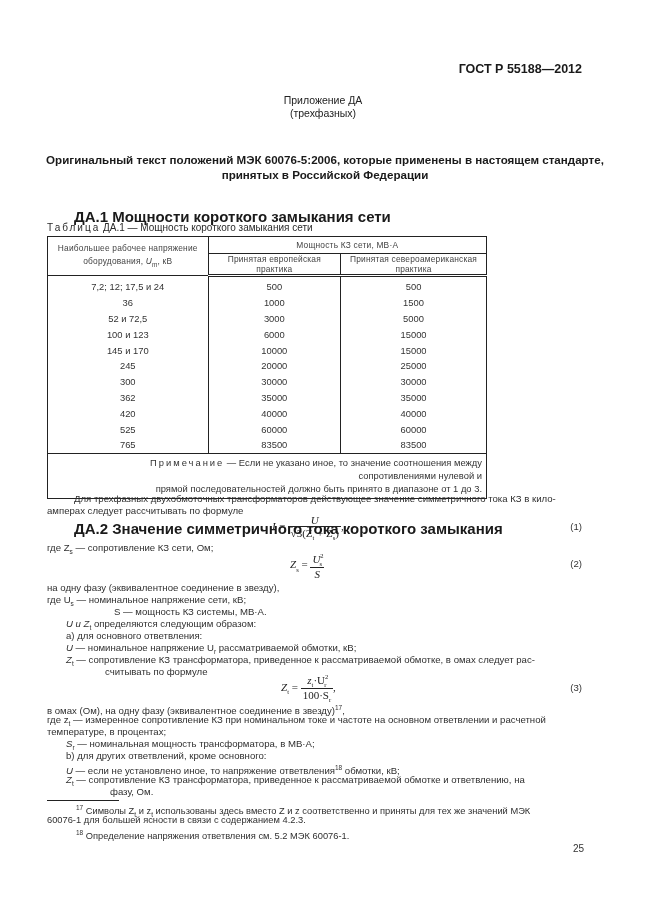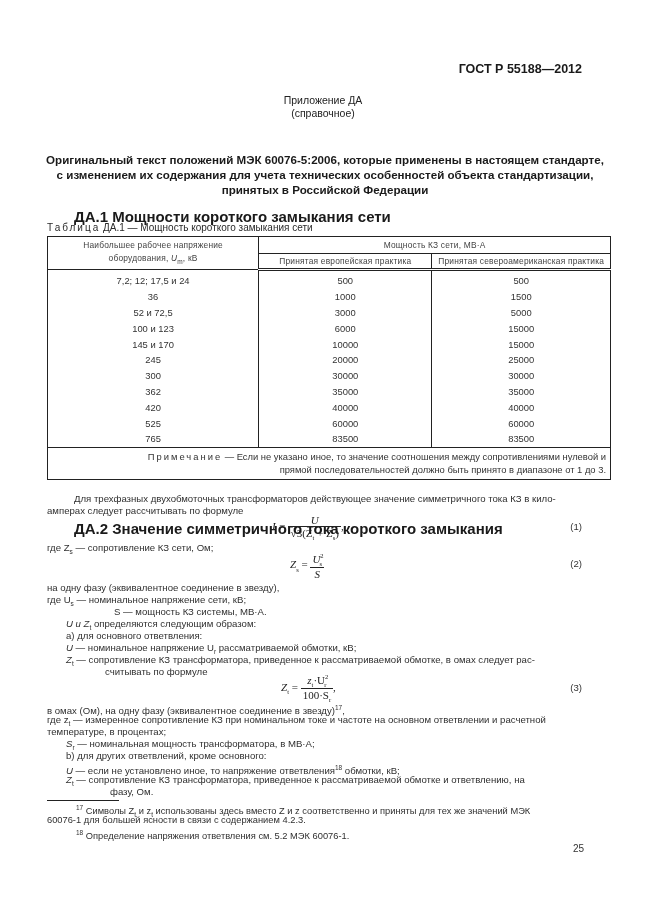--- a/index.html
+++ b/index.html
@@ -5,21 +5,21 @@
   html, body { margin: 0; padding: 0; background: #ffffff; }
   body { width: 646px; height: 913px; position: relative; overflow: hidden;
          font-family: "Liberation Sans", sans-serif; color: #2a2a2a; }
   .abs { position: absolute; }
   .std-code { top: 62px; right: 64px; font-weight: bold; font-size: 12.5px; color: #1a1a1a; }
   .annex-title { top: 94px; left: 0; width: 646px; text-align: center; font-size: 10.5px; line-height: 13px; color: #222; }
   .main-title { top: 152px; left: 30px; width: 590px; text-align: center; font-weight: bold; font-size: 11.6px; line-height: 15px; color: #1a1a1a; }
   .sec-head { font-weight: bold; font-size: 15px; color: #1a1a1a; }
   .tbl-caption { font-size: 10px; color: #2a2a2a; }
   .spaced { letter-spacing: 2px; }
-  table.kz { position: absolute; top: 236px; left: 47px; width: 564px; border-collapse: collapse;
+  table.kz { position: absolute; top: 236px; left: 47px; width: 440px; border-collapse: collapse;
              font-size: 9.4px; color: #333; }
   table.kz td, table.kz th { border-left: 1px solid #222; border-right: 1px solid #222; text-align: center; font-weight: normal; padding: 0; }
   table.kz thead th { border: 1px solid #222; font-size: 8.4px; color: #444; letter-spacing: 0.2px; }
   table.kz thead tr:last-child th { border-bottom: 3px double #222; }
   table.kz tbody td { height: 15.8px; }
   table.kz tbody tr:first-child td { padding-top: 2px; }
   table.kz td.note { text-align: right; border: 1px solid #222; padding: 2px 4px 3px 4px; line-height: 13px; font-size: 9.4px; }
   .p { position: absolute; font-size: 9.6px; line-height: 12px; color: #2f2f2f; white-space: nowrap; }
   .formula { position: absolute; font-family: "Liberation Serif", serif; font-size: 11px; color: #222; white-space: nowrap; }
   .frac { display: inline-block; vertical-align: middle; text-align: center; }
@@ -31,26 +31,25 @@
   .fn-rule { position: absolute; left: 47px; top: 800px; width: 72px; border-top: 1px solid #222; }
   .page-num { position: absolute; right: 62px; top: 843px; font-size: 10px; color: #333; }
 </style>
 </head>
 <body>
 
 <div class="abs std-code">ГОСТ Р 55188—2012</div>
 
 <div class="abs annex-title">
   <div>Приложение ДА</div>
-  <div>(справочное)</div>
+  <div>(трехфазных)</div>
 </div>
 
 <div class="abs main-title">
   <div>Оригинальный текст положений МЭК 60076-5:2006, которые применены в настоящем стандарте,</div>
-  <div>с изменением их содержания для учета технических особенностей объекта стандартизации,</div>
   <div>принятых в Российской Федерации</div>
 </div>
 
 <div class="abs sec-head" style="top:208px; left:74px;">ДА.1  Мощности короткого замыкания сети</div>
 <div class="abs tbl-caption" style="top:222px; left:47px;"><span class="spaced">Таблица</span><span> ДА.1  —  Мощность короткого замыкания сети</span></div>
 
 <table class="kz">
   <colgroup>
       <col style="width:201px">
       <col style="width:165px">

